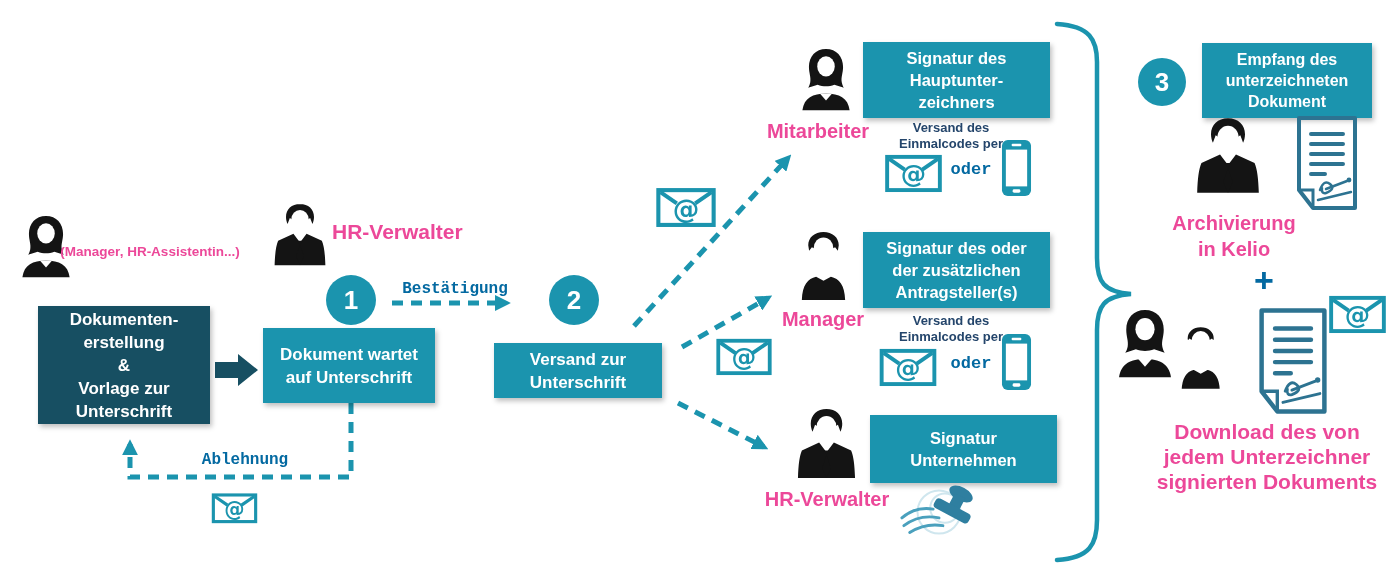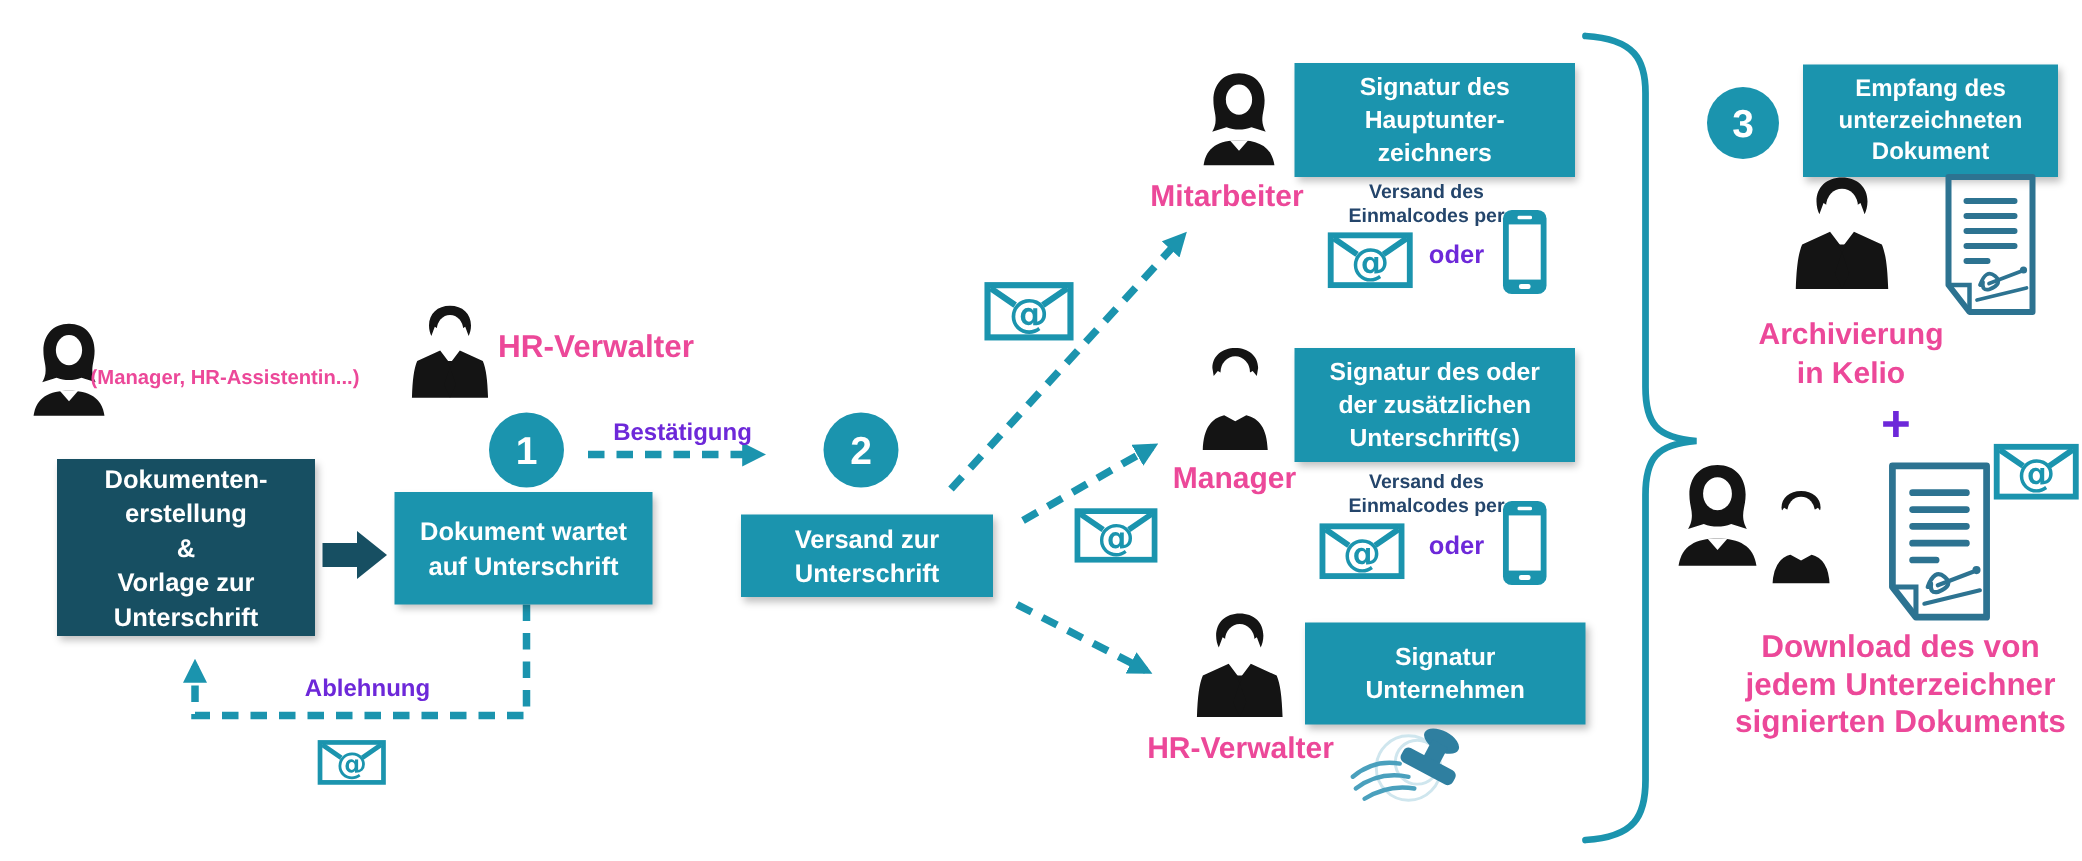--- a/index.html
+++ b/index.html
@@ -12,21 +12,21 @@
          align-items:center; justify-content:center; text-align:center; font-weight:700;
          box-shadow:2px 3px 5px rgba(0,0,0,.25); }
   .box.dark { background:#174f62; }
   .box .ln { display:block; }
   .fs17 { font-size:17px; line-height:23px;align-items:center; }
   .fs16 { font-size:16px; line-height:21px; }
   .fs165 { font-size:16.5px; line-height:22px; }
   .circle { position:absolute; z-index:2; width:50px; height:50px; border-radius:50%; background:#1b94ae;
             color:#fff; display:flex; align-items:center; justify-content:center; font-size:26px; font-weight:600; }
   .lbl { position:absolute; z-index:2; text-align:center; font-weight:700; color:#ec4899; }
-  .lbl.teal { color:#6d28d9; }
+  .lbl.teal { color:#0369a1;font-family:Liberation Mono, monospace; }
   .lbl.navy { color:#24456b; }
   .lbl.blue { color:#ec4899; }
   .dash { stroke:#1b94ae; stroke-width:5; fill:none; stroke-dasharray:11 8; }
   .brace { stroke:#1b94ae; stroke-width:4.5; fill:none; stroke-linecap:round; }
   .env-frame { fill:#fff; stroke:#1b94ae; stroke-width:4; }
   .env-flap { fill:none; stroke:#1b94ae; stroke-width:4; }
   .env-at { font-family:"DejaVu Sans", sans-serif; font-weight:bold; font-size:26px; fill:#1b94ae; }
   .doc-stroke { stroke:#2d7391; fill:none; }
   .person { fill:#141414; }
 </style>
@@ -137,21 +137,21 @@
 
   <svg class="icon" style="left:792px;top:229px" width="63" height="73" viewBox="0 0 64 74">
     <path class="person" d="M32 3c-9 0-15.5 5.5-15.5 13.5l.9 5.5 2.8-3.5c3 2 7.2 3 11.8 3s8.8-1 11.8-3l2.8 3.5.9-5.5C47.5 8.5 41 3 32 3z"></path>
     <ellipse cx="32" cy="19.5" rx="10" ry="11" fill="#fff"></ellipse>
     <path class="person" d="M10 72c.5-15 6-21.5 14.5-23.5l7.5 4 7.5-4C48 50.5 53.5 57 54 72z"></path>
   </svg>
   <div class="lbl" style="left:766px;top:308px;width:114px;font-size:20px">Manager</div>
   <div class="box fs165" style="left:863px;top:232px;width:187px;height:76px">
     <span class="ln">Signatur des oder</span>
     <span class="ln">der zusätzlichen</span>
-    <span class="ln">Unterschrift(s)</span>
+    <span class="ln">Antragsteller(s)</span>
   </div>
   <div class="lbl navy" style="left:886px;top:313px;width:130px;font-size:13px;line-height:15.5px">
     <span>Versand des</span><br>
     <span>Einmalcodes per</span>
   </div>
   <svg class="icon" style="left:878px;top:346px" width="60" height="41" viewBox="0 0 60 42">
     <rect x="3" y="5" width="54" height="34" class="env-frame"></rect>
     <path d="M5 7l16 11M55 7L39 18" class="env-flap"></path>
     <text x="30" y="32" text-anchor="middle" class="env-at">@</text>
   </svg>

